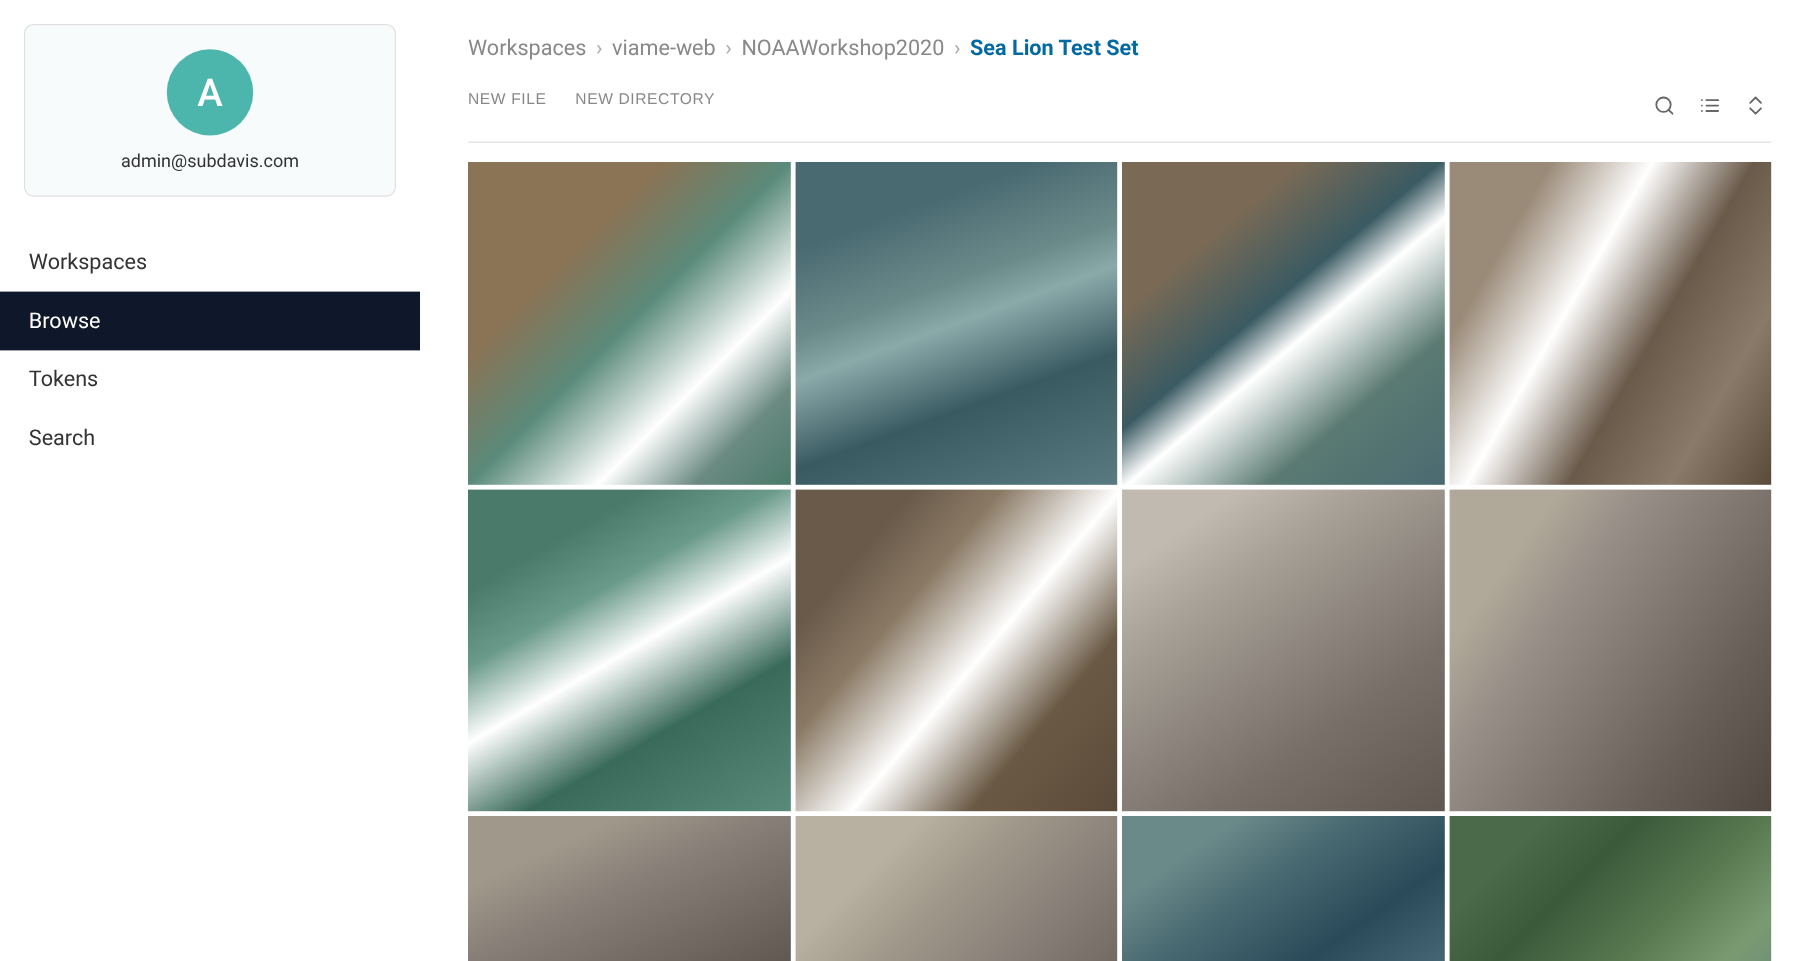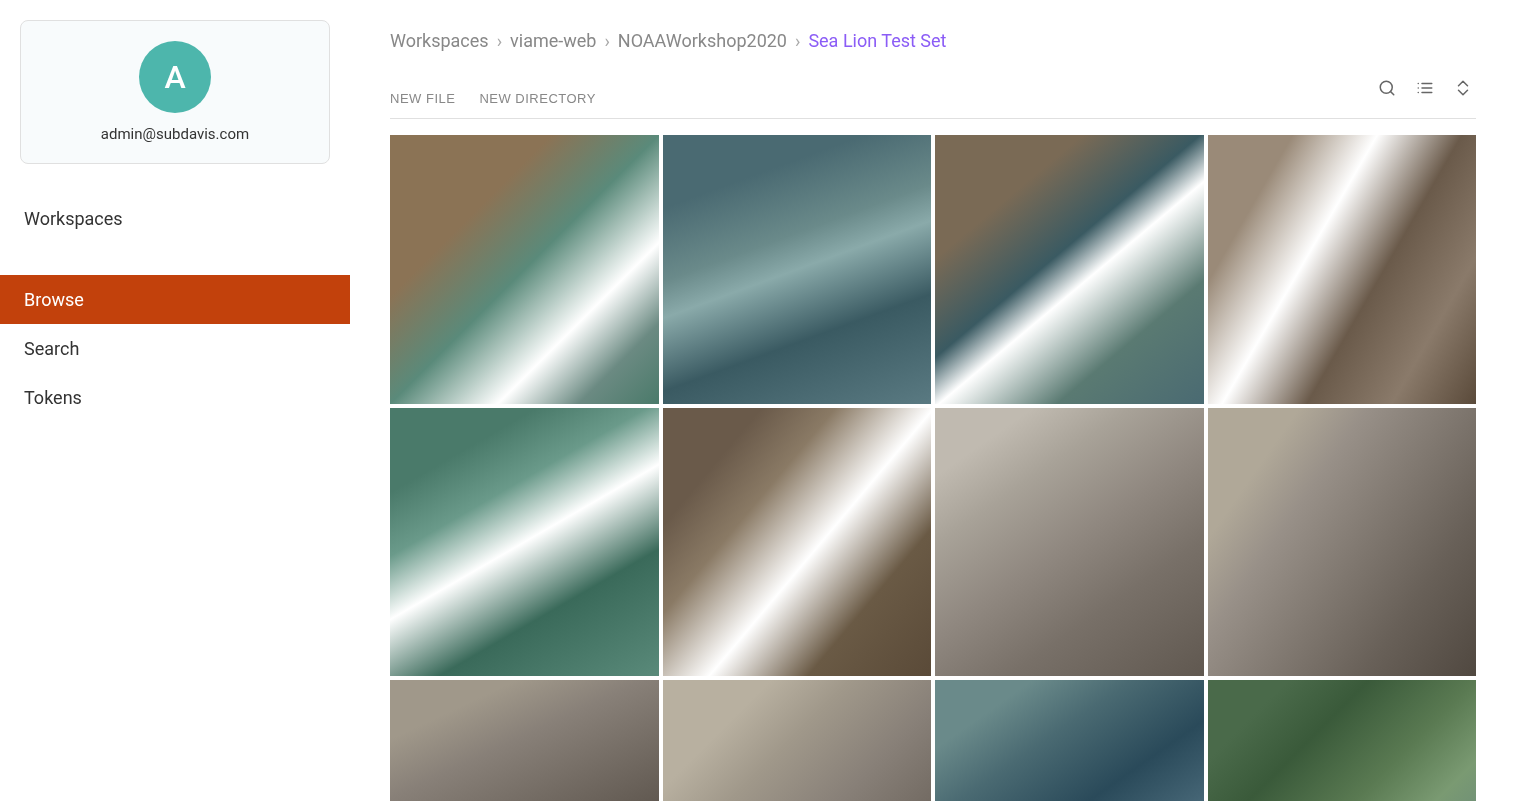--- a/index.html
+++ b/index.html
@@ -50,52 +50,51 @@
       list-style: none;
       padding: 10px 0;
     }
     .nav-item {
       padding: 14px 24px;
       font-size: 18px;
       color: #333;
       cursor: pointer;
     }
     .nav-item.active {
-      background: #c2410c;
+      background: #0f172a;
       color: #fff;
-      margin-top: 32px;
     }
     .main-content {
       flex: 1;
       padding: 30px 40px;
       background: #fff;
     }
     .breadcrumb {
       display: flex;
       align-items: center;
       gap: 8px;
       margin-bottom: 24px;
     }
     .breadcrumb-item {
       font-size: 18px;
       color: #888;
       cursor: pointer;
     }
     .breadcrumb-item.current {
-      color: #8b5cf6;
-      font-weight: 400;
+      color: #0369a1;
+      font-weight: 700;
       cursor: default;
     }
     .breadcrumb-sep {
       color: #aaa;
       font-size: 18px;
     }
     .toolbar {
       display: flex;
-      align-items: flex-end;
+      align-items: flex-start;
       margin-bottom: 16px;
       border-bottom: 1px solid #e0e0e0;
       padding-bottom: 12px;
     }
     .toolbar-btn {
       font-size: 13px;
       color: #888;
       font-weight: 500;
       letter-spacing: 0.5px;
       text-transform: uppercase;
@@ -155,24 +154,24 @@
   </div>
   <nav>
     <ul class="nav-list">
       <li class="nav-item">
         <span>Workspaces</span>
       </li>
       <li class="nav-item active">
         <span>Browse</span>
       </li>
       <li class="nav-item">
+        <span>Tokens</span>
+      </li>
+      <li class="nav-item">
         <span>Search</span>
-      </li>
-      <li class="nav-item">
-        <span>Tokens</span>
       </li>
     </ul>
   </nav>
 </aside>
 
 <main class="main-content">
 
   <nav class="breadcrumb">
     <span class="breadcrumb-item">Workspaces</span>
     <span class="breadcrumb-sep">›</span>

